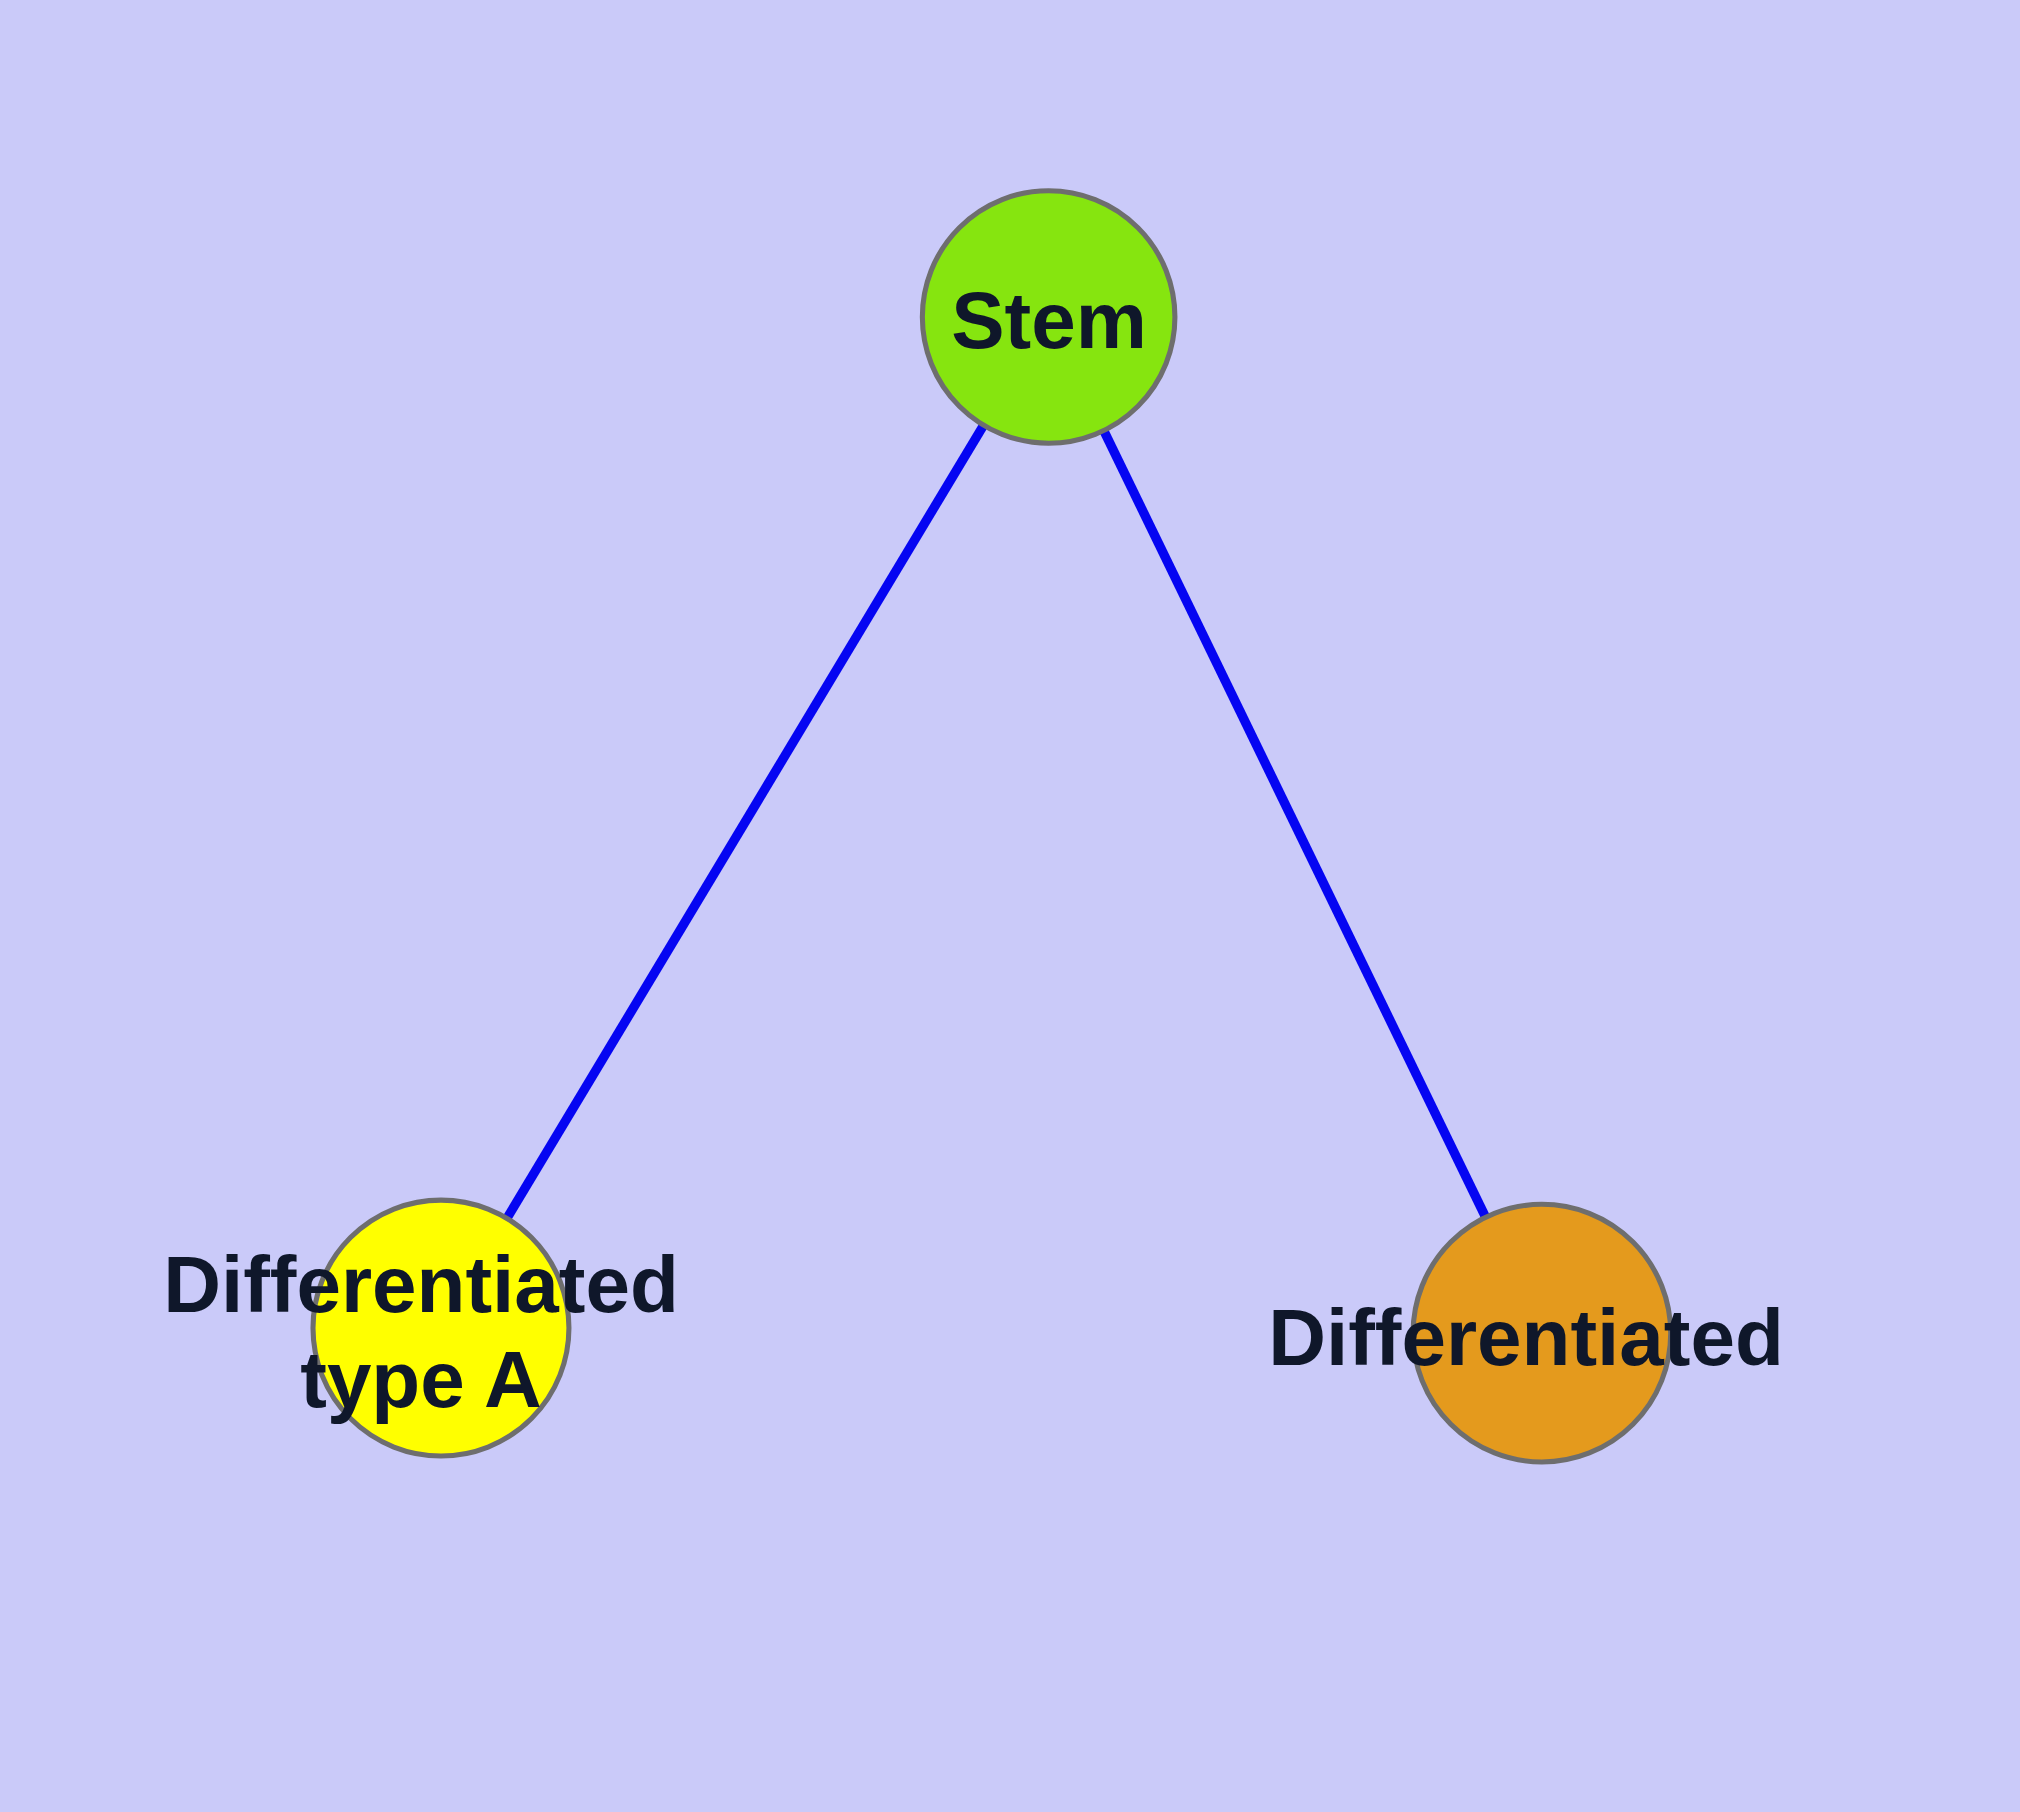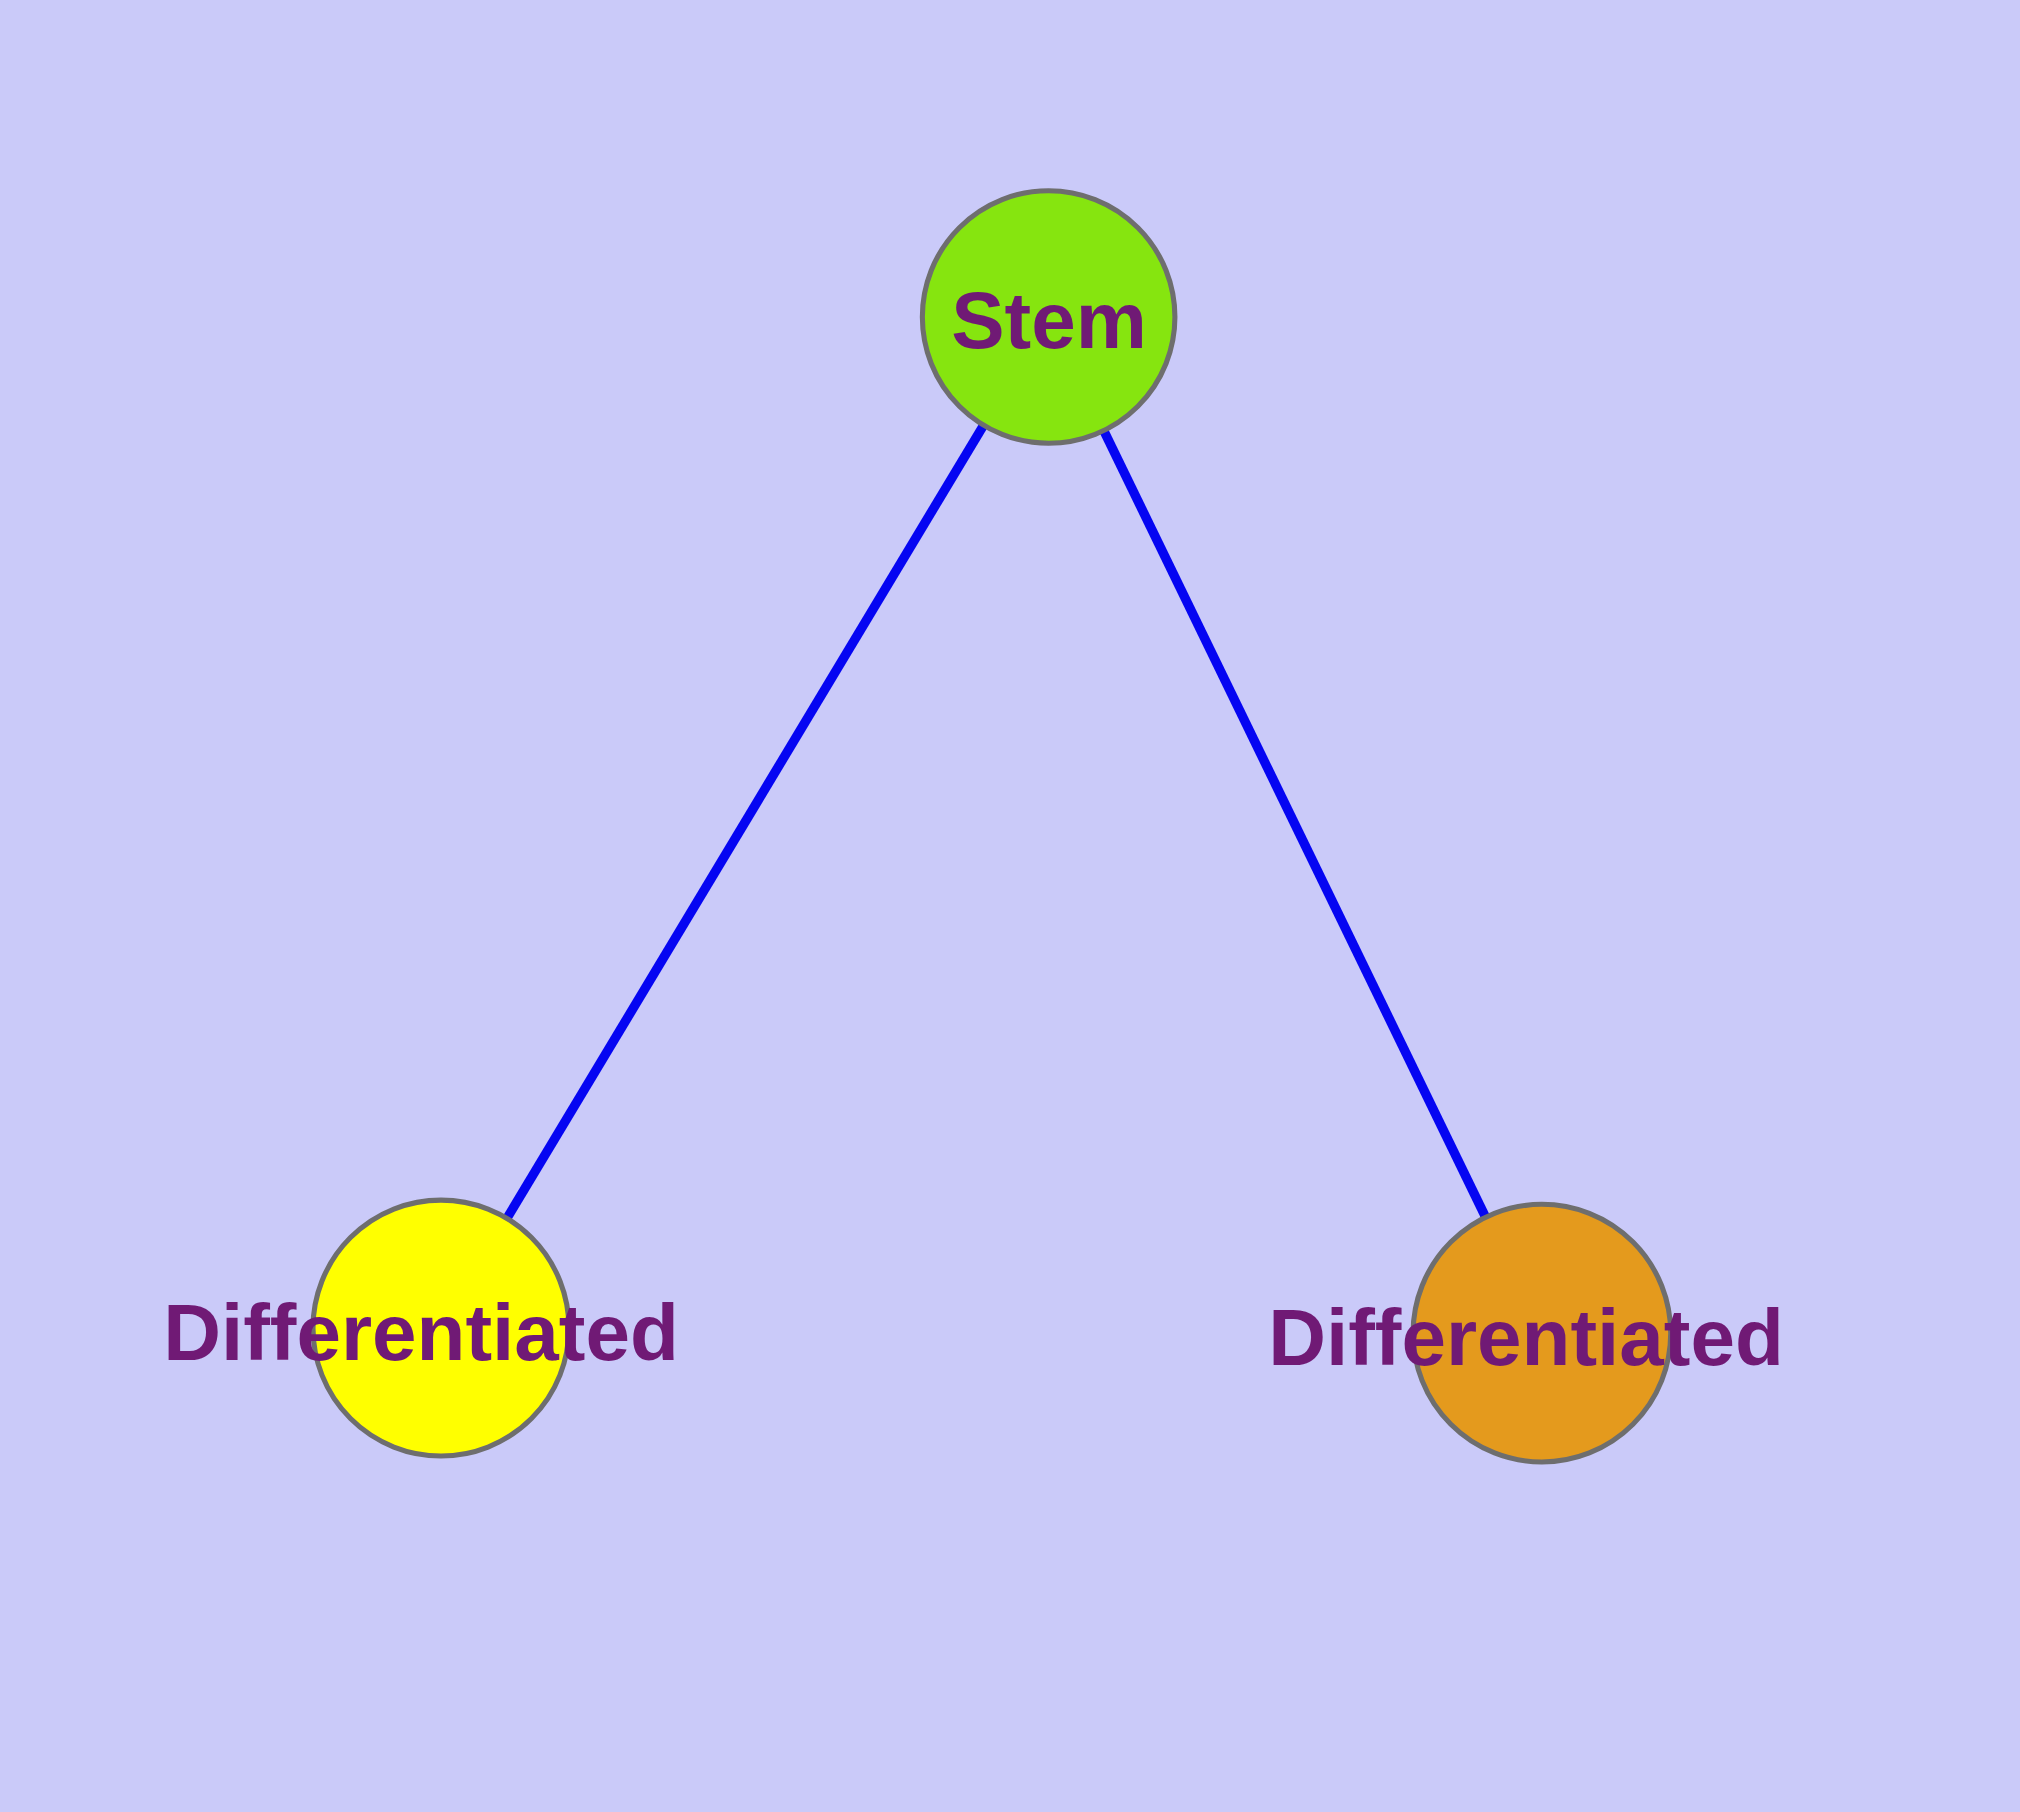--- a/index.html
+++ b/index.html
@@ -31,21 +31,21 @@
     position: absolute;
     transform: translate(-50%, -50%);
     display: flex;
     flex-direction: column;
     align-items: center;
     justify-content: center;
     text-align: center;
     font-weight: bold;
     font-size: 80px;
     line-height: 95px;
-    color: #701a75;
+    color: #0f172a;
     white-space: nowrap;
     pointer-events: none;
   }
   .node-label span {
     display: block;
     white-space: nowrap;
   }
   
   #label-stem   { left: 1049px; top: 320px;  }
   #label-type-a { left: 421px;  top: 1332px; }
@@ -77,20 +77,21 @@
       circle[data-name="node-type-b-circle"] { stroke: #6e6e6e; }
     </style>
   </svg>
 
   <div class="node-label" id="label-stem" data-name="node-stem-label">
     <span data-name="node-stem-label-text">Stem</span>
   </div>
 
   <div class="node-label" id="label-type-a" data-name="node-type-a-label">
     <span data-name="node-type-a-label-line1">Differentiated</span>
+    <span data-name="node-type-a-label-line2">type A</span>
   </div>
 
   <div class="node-label" id="label-type-b" data-name="node-type-b-label">
     <span data-name="node-type-b-label-line1">Differentiated</span>
   </div>
 
 </div>
 
 
 </body></html>

